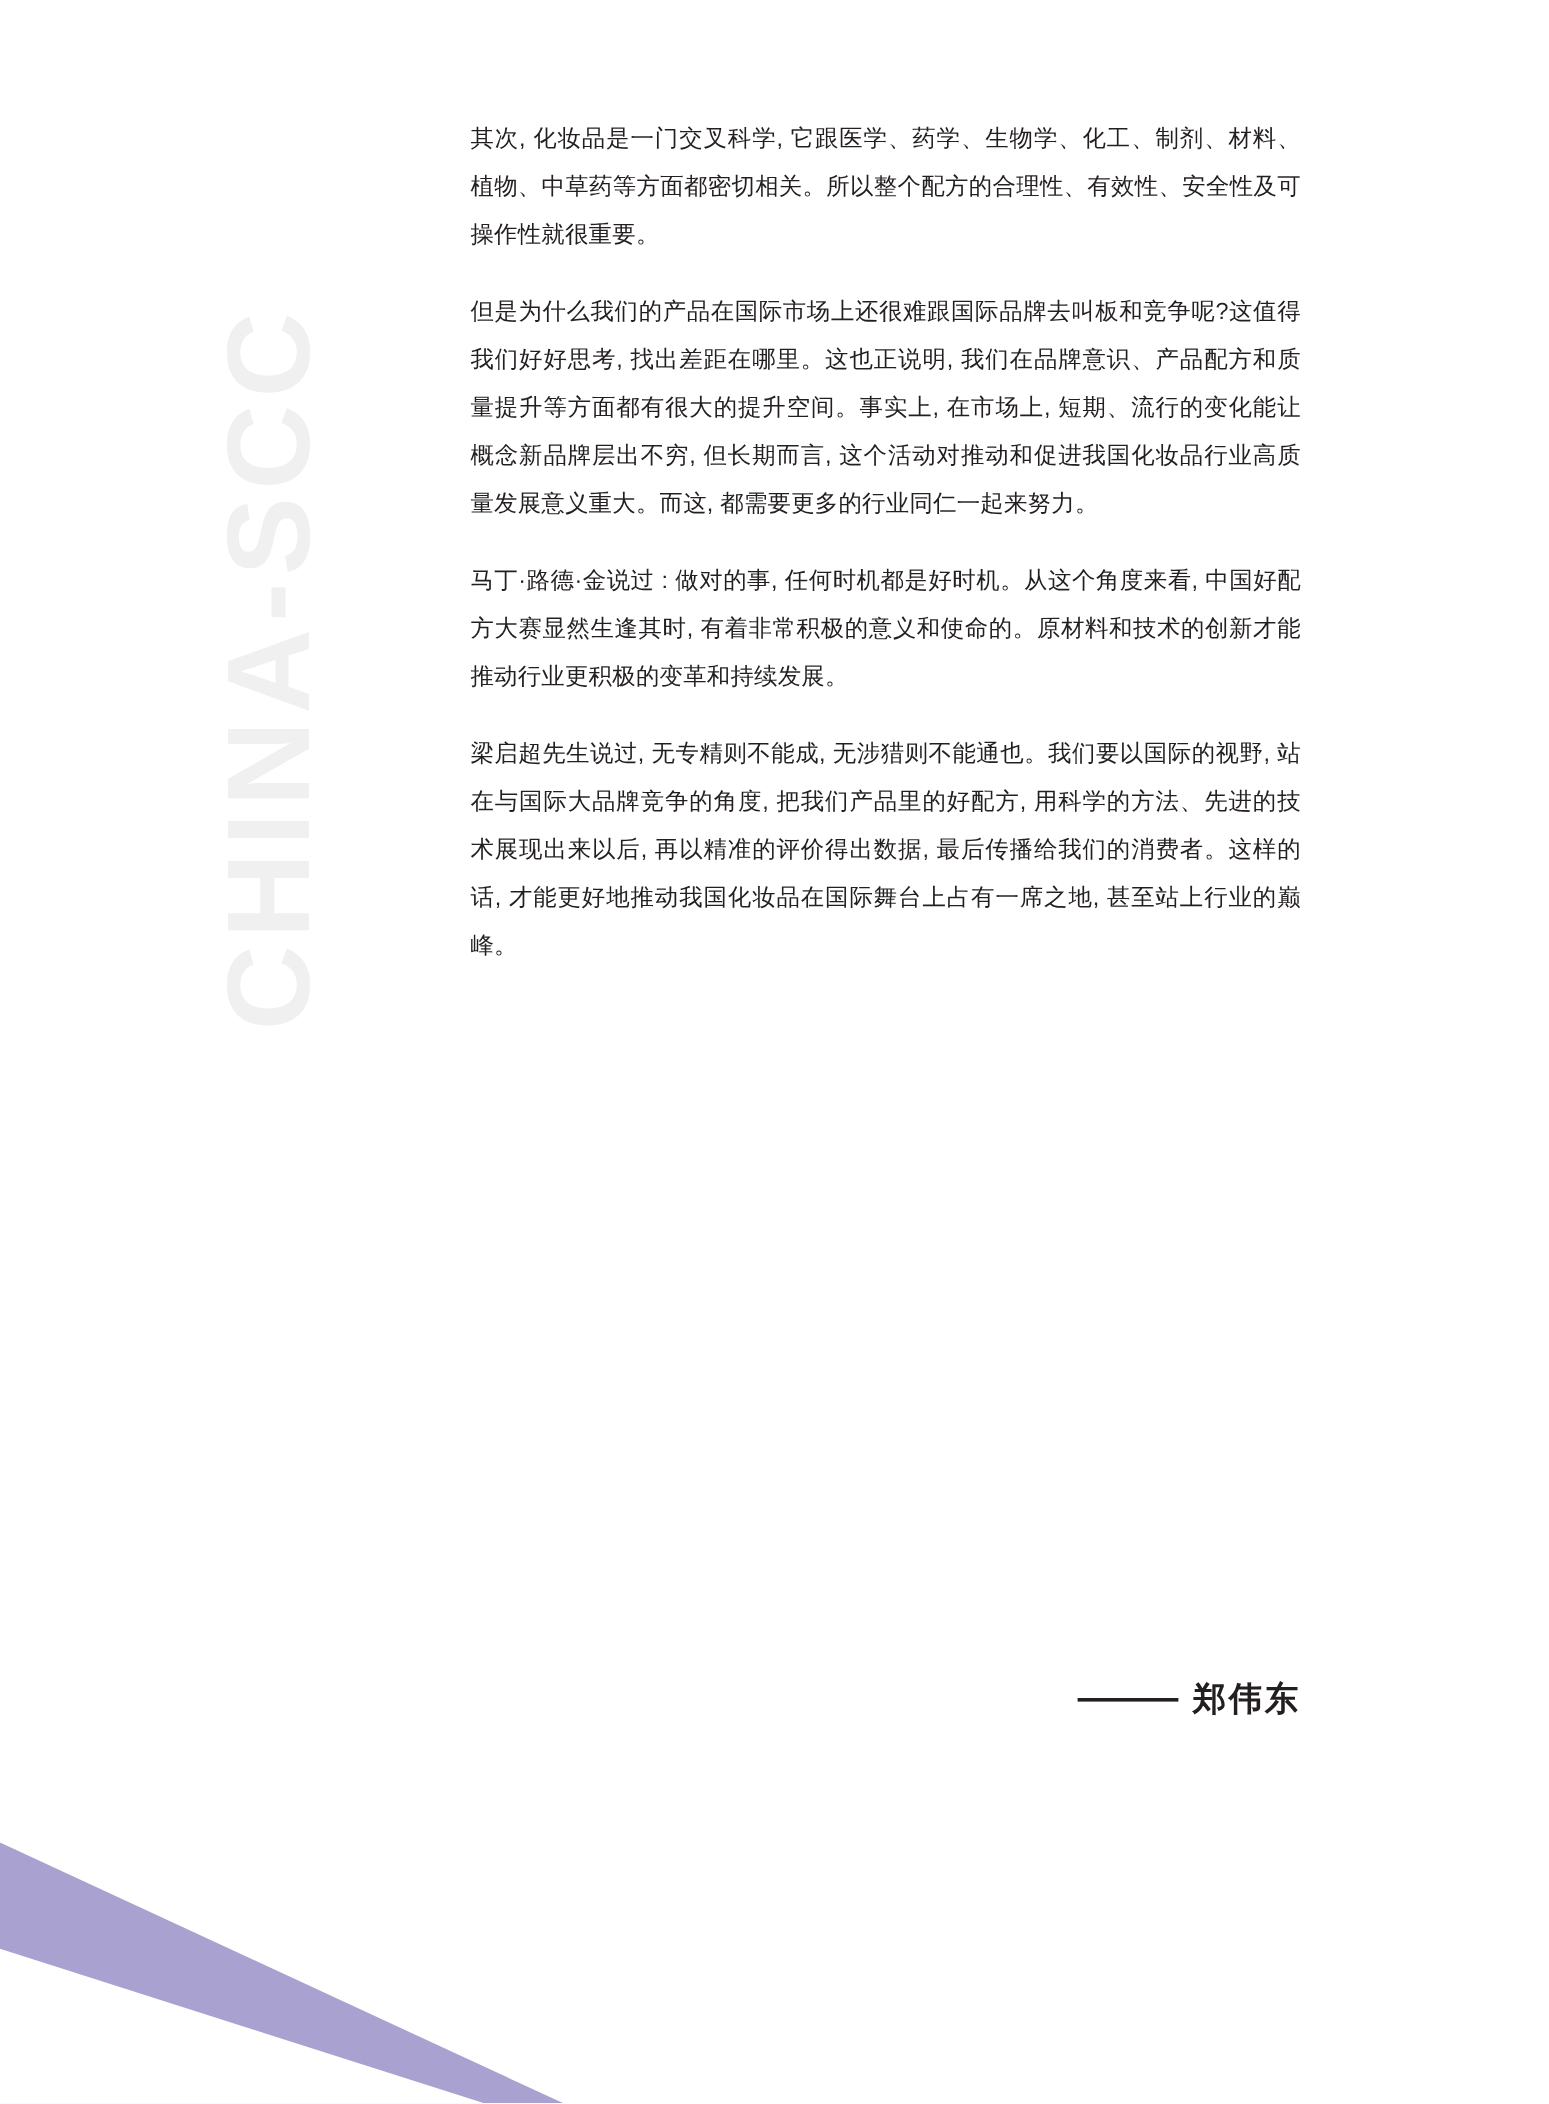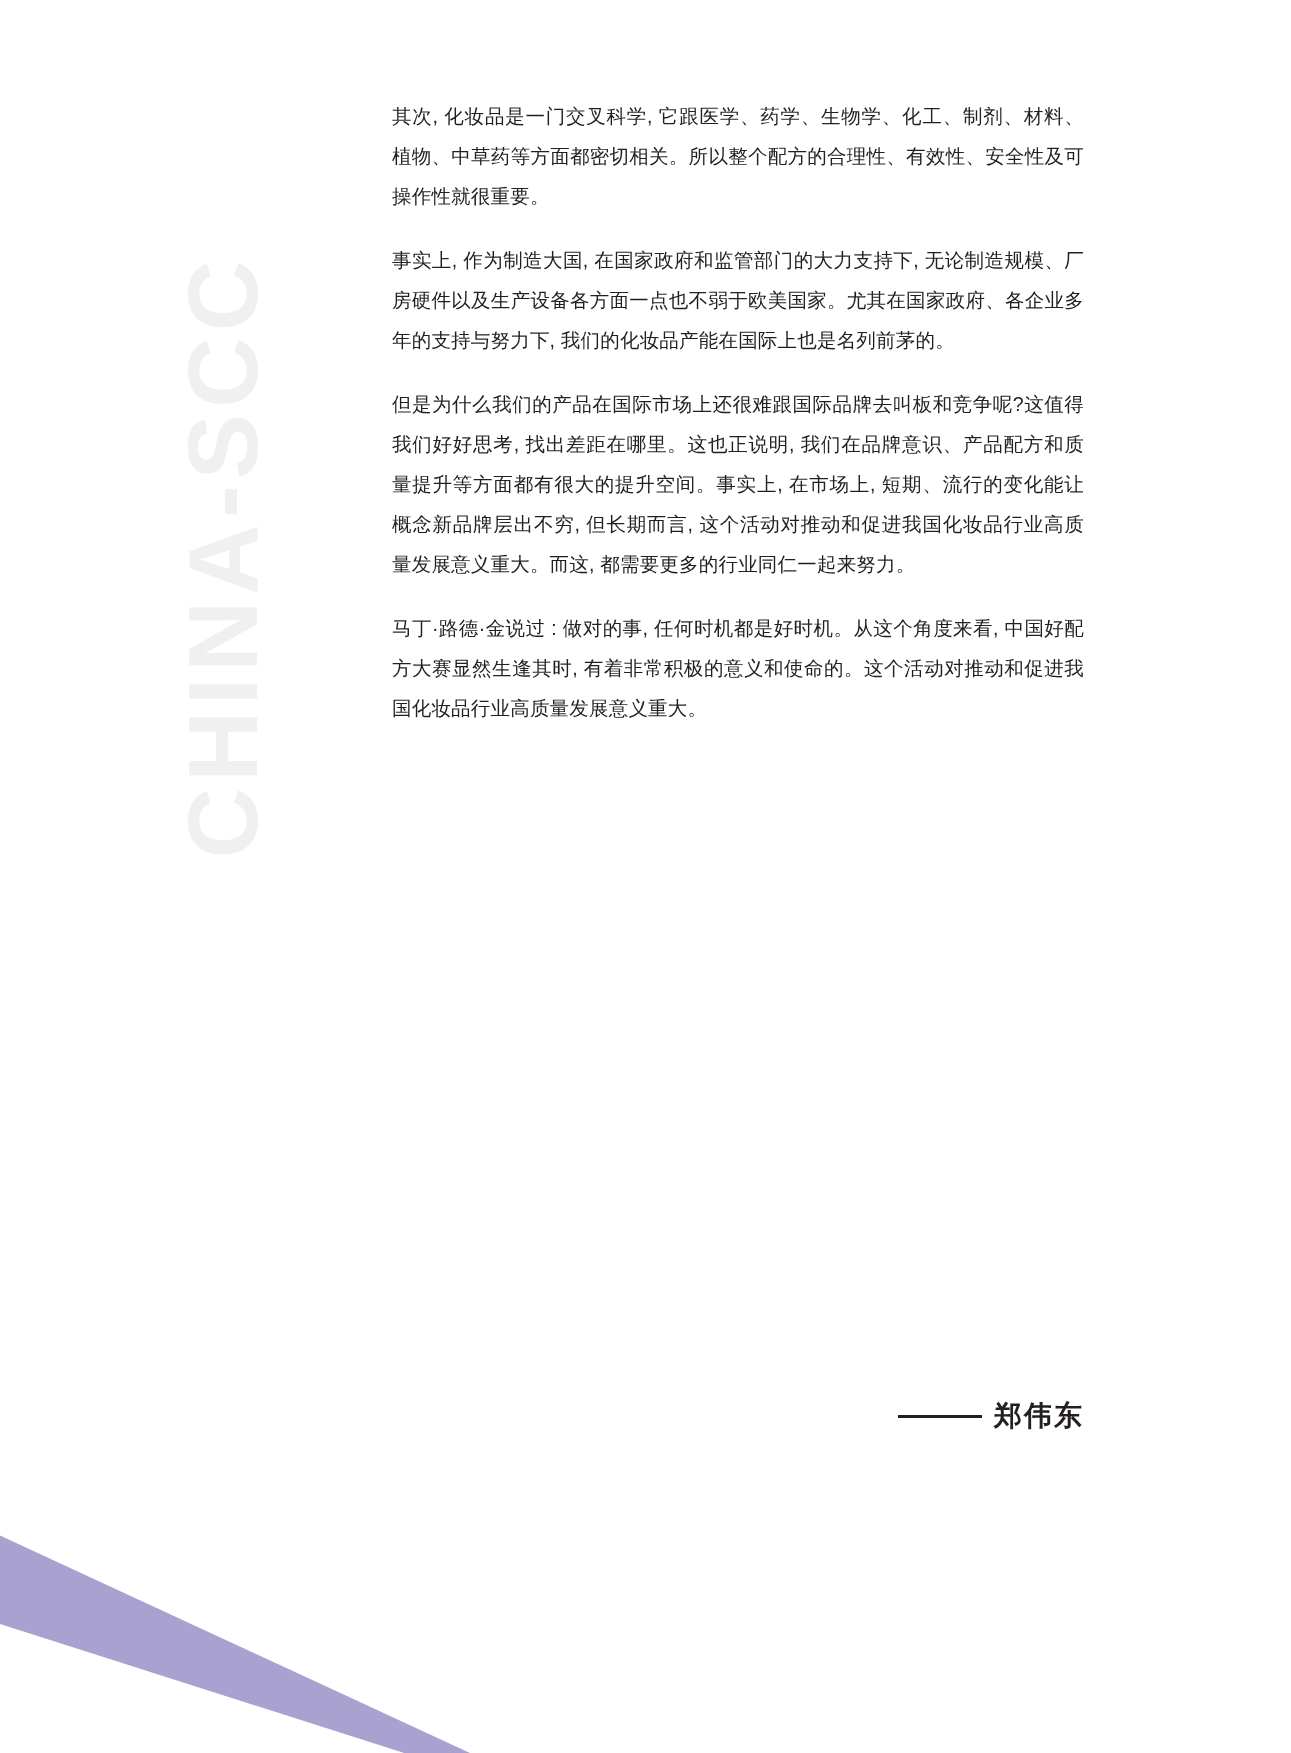--- a/index.html
+++ b/index.html
@@ -105,23 +105,23 @@
 <div class="page">
 
   <div class="watermark">CHINA-SCC</div>
 
   <div class="corner-wedge">
     <div class="corner-wedge-inner"></div>
   </div>
 
   <div class="content">
     <p class="para">其次, 化妆品是一门交叉科学, 它跟医学、药学、生物学、化工、制剂、材料、植物、中草药等方面都密切相关。所以整个配方的合理性、有效性、安全性及可操作性就很重要。</p>
-    <p class="para">事实上, 作为制造大国, 在国家政府和监管部门的大力支持下, 无论制造规模、厂房硬件以及生产设备各方面一点也不弱于欧美国家。尤其在国家政府、各企业多年的支持与努力下, 我们的化妆品产能在国际上也是名列前茅的。</p>
     <p class="para">但是为什么我们的产品在国际市场上还很难跟国际品牌去叫板和竞争呢?这值得我们好好思考, 找出差距在哪里。这也正说明, 我们在品牌意识、产品配方和质量提升等方面都有很大的提升空间。事实上, 在市场上, 短期、流行的变化能让概念新品牌层出不穷, 但长期而言, 这个活动对推动和促进我国化妆品行业高质量发展意义重大。而这, 都需要更多的行业同仁一起来努力。</p>
-    <p class="para">马丁·路德·金说过 : 做对的事, 任何时机都是好时机。从这个角度来看, 中国好配方大赛显然生逢其时, 有着非常积极的意义和使命的。这个活动对推动和促进我国化妆品行业高质量发展意义重大。</p>
+    <p class="para">马丁·路德·金说过 : 做对的事, 任何时机都是好时机。从这个角度来看, 中国好配方大赛显然生逢其时, 有着非常积极的意义和使命的。原材料和技术的创新才能推动行业更积极的变革和持续发展。</p>
+    <p class="para">梁启超先生说过, 无专精则不能成, 无涉猎则不能通也。我们要以国际的视野, 站在与国际大品牌竞争的角度, 把我们产品里的好配方, 用科学的方法、先进的技术展现出来以后, 再以精准的评价得出数据, 最后传播给我们的消费者。这样的话, 才能更好地推动我国化妆品在国际舞台上占有一席之地, 甚至站上行业的巅峰。</p>
   </div>
 
   <div class="signature">
     <span class="sig-rule"></span>
     <span class="sig-name">郑伟东</span>
   </div>
 
 </div>
 
 </body></html>

